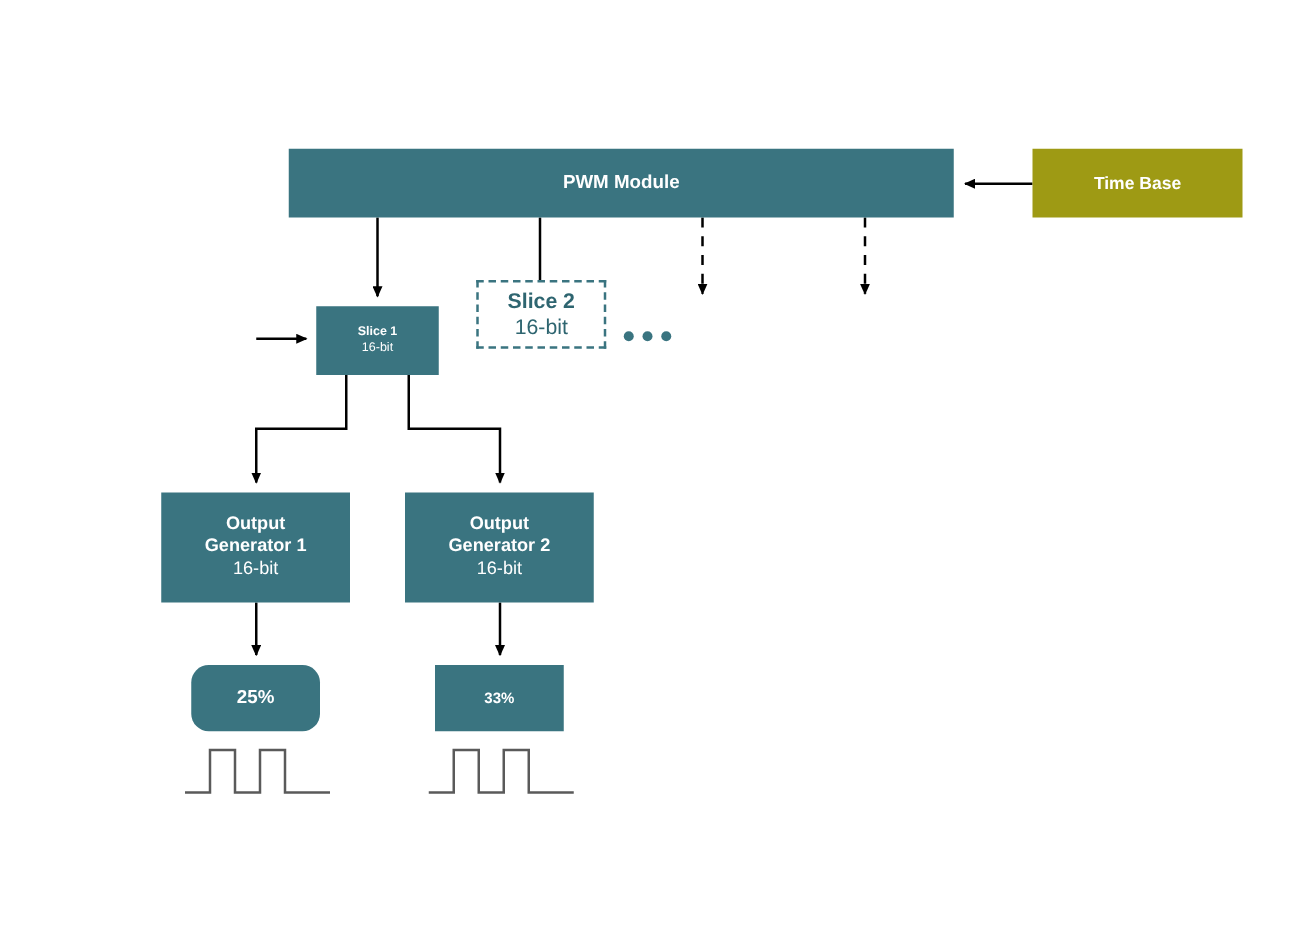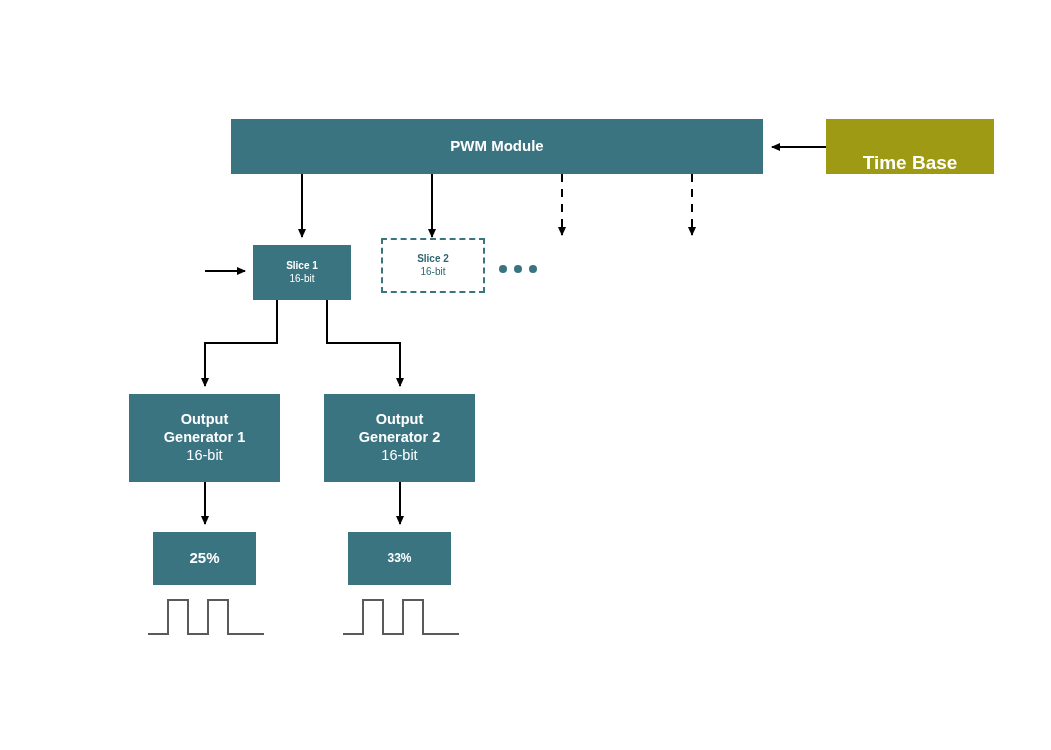--- a/index.html
+++ b/index.html
@@ -60,46 +60,46 @@
     white-space: pre-line;
   }
 
   
   #node-pwm-module {
     left: 231px; top: 119px; width: 532px; height: 55px;
     font-size: 15px;
   }
   #node-time-base {
     left: 826px; top: 119px; width: 168px; height: 55px;
-    font-size: 19px;
-    justify-content: flex-end;
+    font-size: 14px;
   }
   #node-alignment-modes {
     left: 55px; top: 225px; width: 150px; height: 91px;
     font-size: 14.5px;
   }
   #node-slice-1 {
     left: 253px; top: 245px; width: 98px; height: 55px;
     font-size: 10px;
   }
   #node-slice-2 {
-    left: 381px; top: 238px; width: 104px; height: 55px;
-    font-size: 10px;
+    left: 381px; top: 224px; width: 104px; height: 55px;
+    font-size: 17px;
   }
   #node-output-generator-1 {
     left: 129px; top: 394px; width: 151px; height: 88px;
     font-size: 14.5px;
   }
   #node-output-generator-2 {
     left: 324px; top: 394px; width: 151px; height: 88px;
     font-size: 14.5px;
   }
   #node-duty-1 {
     left: 153px; top: 532px; width: 103px; height: 53px;
     font-size: 15px;
+    border-radius: 14px;
   }
   #node-duty-2 {
     left: 348px; top: 532px; width: 103px; height: 53px;
     font-size: 12px;
   }
   #node-slice-ellipsis {
     left: 498px; top: 257px; width: 40px; height: 24px;
     flex-direction: row;
     gap: 7px;
   }

